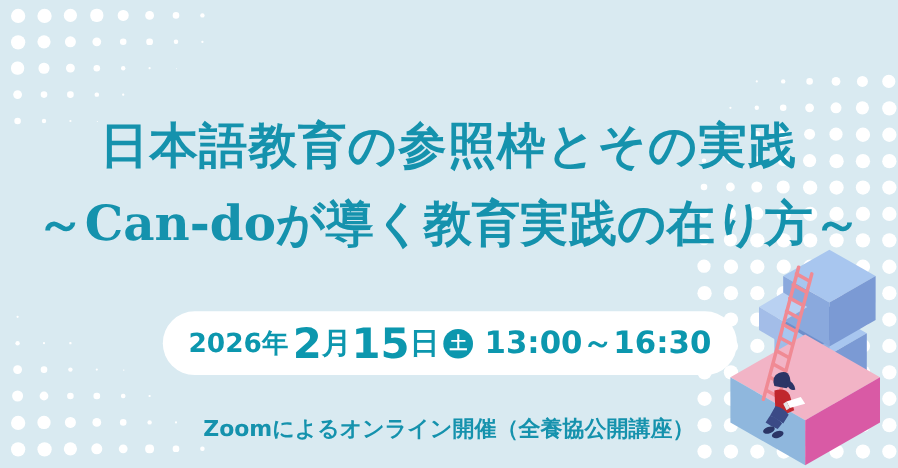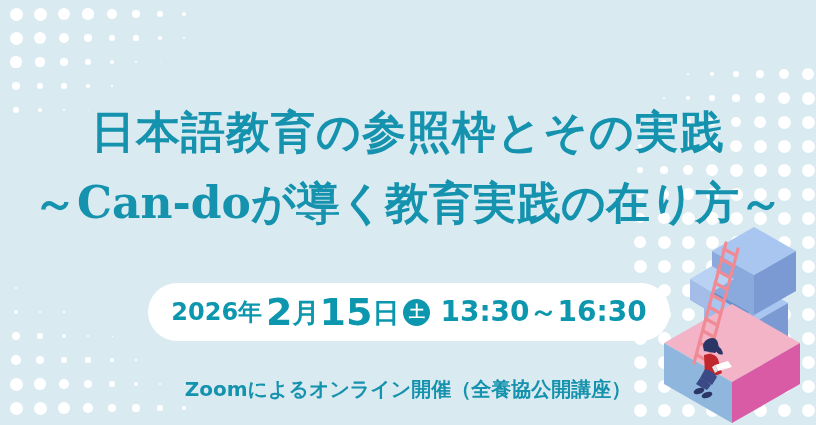--- a/index.html
+++ b/index.html
@@ -310,21 +310,21 @@
   <div id="sub-title">～Can-doが導く教育実践の在り方～</div>
   <div id="main-title">日本語教育の参照枠とその実践</div>
 
   <div id="date-pill">
     <span class="date-seg" id="date-year">2026年</span>
     <span class="date-seg" id="date-month-num">2</span>
     <span class="date-seg" id="date-month-char">月</span>
     <span class="date-seg" id="date-day-num">15</span>
     <span class="date-seg" id="date-day-char">日</span>
     <span id="dow-badge">土</span>
-    <span class="date-seg" id="date-time">13:30～16:30</span>
+    <span class="date-seg" id="date-time">13:00～16:30</span>
   </div>
 
   <div id="format-line">Zoomによるオンライン開催（全養協公開講座）</div>
 
   <svg id="illustration" viewBox="0 0 156 230" xmlns="http://www.w3.org/2000/svg">
 
     <g>
       <polygon points="44,108 86,84 128,108 86,132" fill="#a8c6ef"></polygon>
       <polygon points="44,108 86,132 86,176 44,152" fill="#9cbce8"></polygon>
       <polygon points="86,132 128,108 128,152 86,176" fill="#7b9ad4"></polygon>

